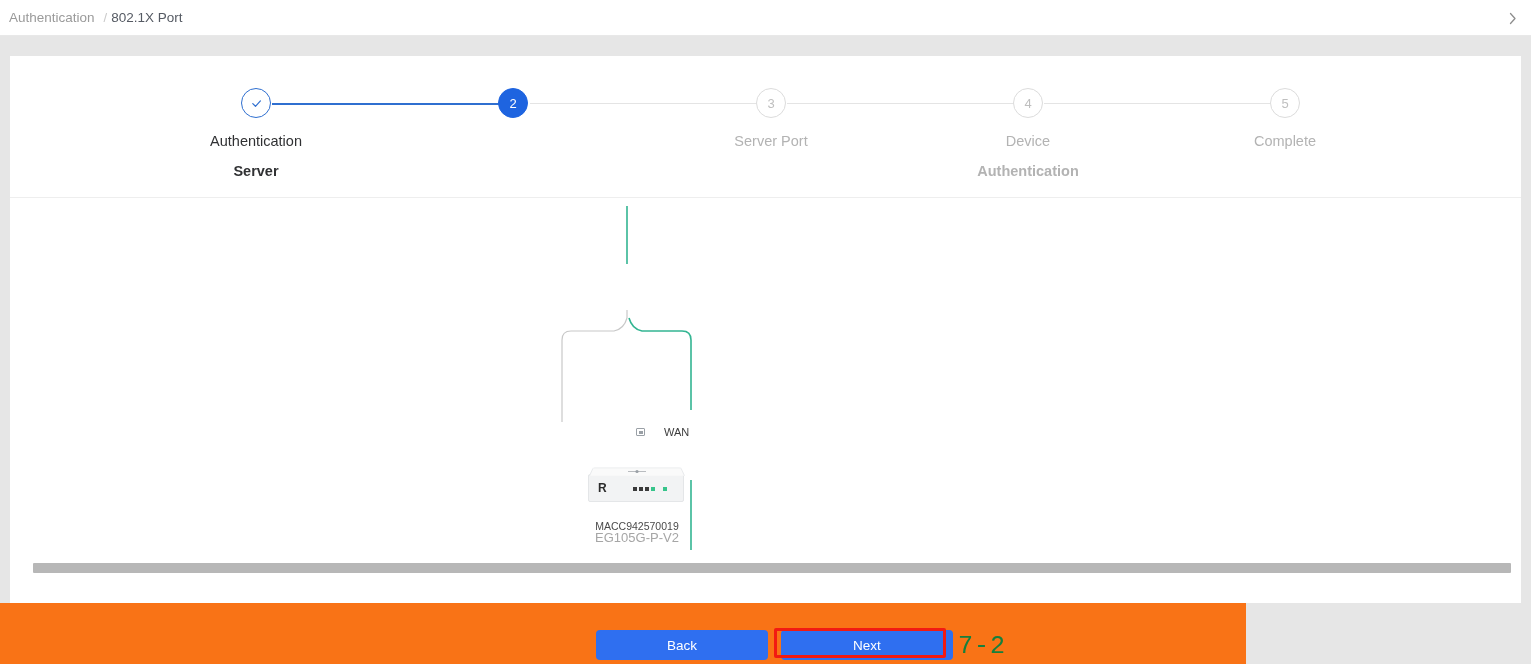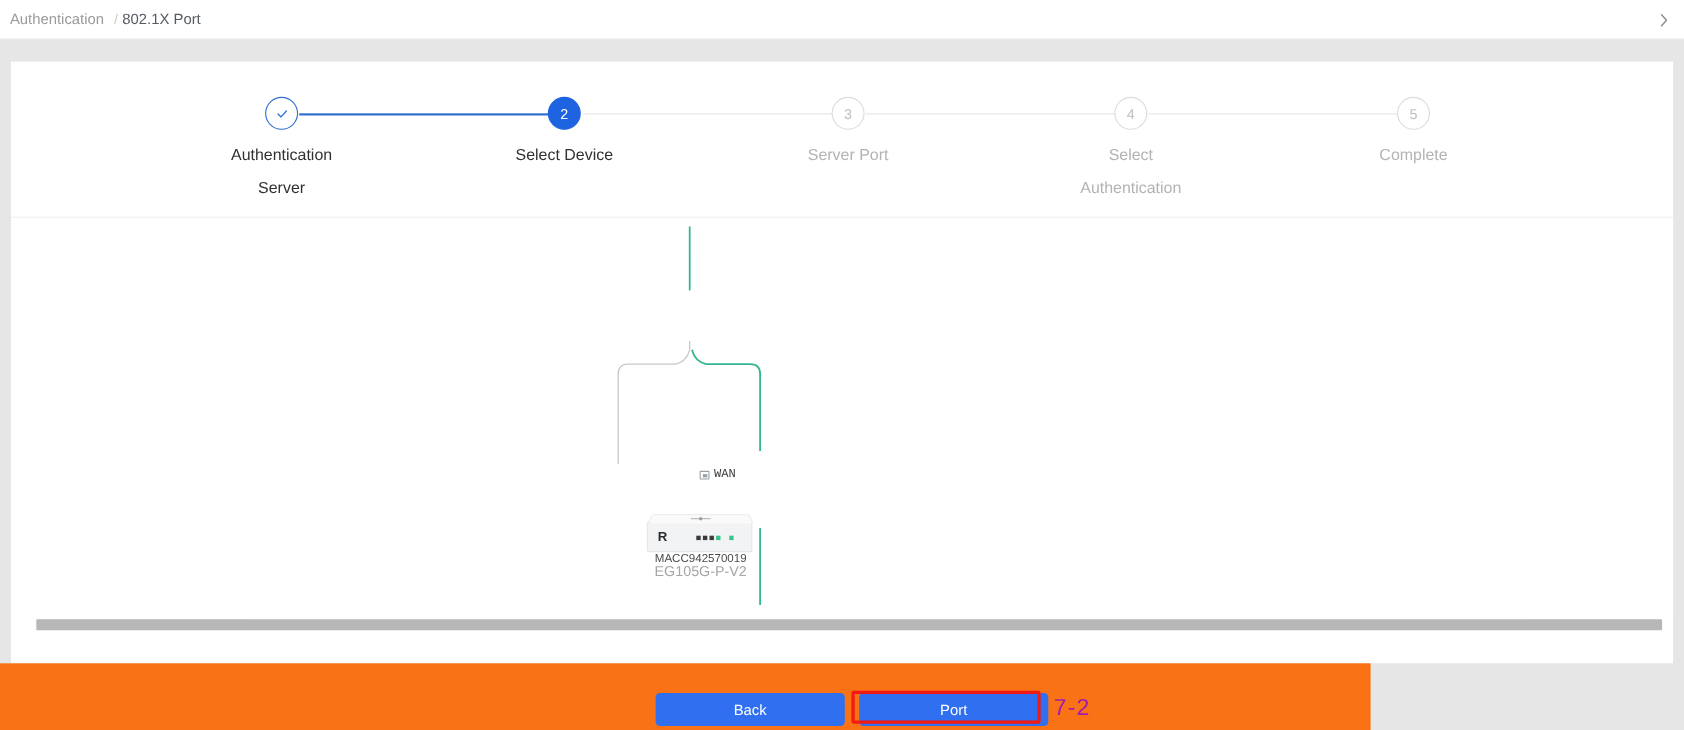--- a/index.html
+++ b/index.html
@@ -59,41 +59,41 @@
   }
   .step-circle.done { border: 1px solid #2f6fd0; color: #2f6fd0; }
   .step-circle.active { background: #1e64e0; color: #ffffff; border: 1px solid #1e64e0; font-weight: 400; }
   .step-circle.todo { border: 1px solid #dcdcdc; color: #bfbfbf; }
   .check-mark { display:block; width: 13px; height: 13px; }
   .step-label {
     margin-top: 8px; font-size: 14.5px; line-height: 30px;
     color: #b3b3b3;
   }
   .step-label.strong { color: #303133; }
-  .step-label .l2 { display: block; }
+  .step-label .l2 { display: block; font-weight: bold; }
   .step-line {
     position: absolute; top: 47px; height: 1px; z-index: 1;
   }
   .step-line.done { background: #2f6fd0; height: 1.5px; }
   .step-line.todo { background: #e4e4e4; }
 
   
   .topo {
     position: relative;
     width: 100%; height: 365px;
     overflow: hidden;
     background: #ffffff;
   }
   .topo-svg { position: absolute; left: 0; top: 0; }
 
   .port-label {
     position: absolute;
     font-size: 11px; color: #3d3d3d;
     white-space: nowrap;
-    display: flex; align-items: center; gap: 4px; font-family: Liberation Mono, monospace;
+    display: flex; align-items: center; gap: 19px;
   }
   .port-ico {
     width: 9px; height: 8px;
     border: 1px solid #9aa0a6;
     border-radius: 1px;
     position: relative;
     flex: 0 0 auto;
   }
   .port-ico::before {
     content: ""; position: absolute;
@@ -125,29 +125,29 @@
   .router-R {
     position: absolute; left: 9px; top: 6px;
     font-size: 12px; font-weight: bold; color: #2c2c2c;
   }
   .leds { position: absolute; left: 44px; top: 12px; display: flex; gap: 2px; align-items: center; }
   .led { width: 4px; height: 4px; background: #3a3a3a; }
   .led.g { background: #36c48a; }
   .led.sp { background: transparent; width: 4px; }
 
   .node-caption {
-    text-align: center; margin-top: 0;
+    text-align: center; margin-top: 18px;
     font-size: 10.5px; color: #4a4a4a; line-height: 12px;
   }
   .node-caption .sub { color: #a6a6a6; font-size: 13px; }
   .ann-text {
     position: absolute;
-    color: #a21caf;
-    font-family: Liberation Sans, sans-serif;
-    font-size: 21px;
+    color: #15803d;
+    font-family: Liberation Mono, monospace;
+    font-size: 25px;
     z-index: 9;
     letter-spacing: 1px;
   }
 
   
   .hscroll-track {
     position: absolute; left: 0; bottom: 24px;
     width: 1511px; height: 20px;
   }
   .hscroll-thumb {
@@ -216,38 +216,34 @@
         </svg>
       </div>
       <div class="step-label strong">
         <span>Authentication</span>
         <span class="l2">Server</span>
       </div>
     </div>
 
     <div class="step" style="left:503px;">
       <div class="step-circle active">2</div>
-      <div class="step-label strong">
-        <span>Select Device</span>
-        <span class="l2"></span>
-      </div>
     </div>
 
     <div class="step" style="left:761px;">
       <div class="step-circle todo">3</div>
       <div class="step-label">
         <span>Server Port</span>
         <span class="l2"></span>
       </div>
     </div>
 
     <div class="step" style="left:1018px;">
       <div class="step-circle todo">4</div>
       <div class="step-label">
-        <span>Select</span>
+        <span>Device</span>
         <span class="l2">Authentication</span>
       </div>
     </div>
 
     <div class="step" style="left:1275px;">
       <div class="step-circle todo">5</div>
       <div class="step-label">
         <span>Complete</span>
         <span class="l2"></span>
       </div>
@@ -299,16 +295,16 @@
 
   </div>
 
   <div class="hscroll-track">
     <div class="hscroll-thumb"></div>
   </div>
 </div>
 
 <div class="footer">
   <button class="btn btn-back">Back</button>
-  <button class="btn btn-next">Port</button>
+  <button class="btn btn-next">Next</button>
 </div>
 <div class="next-ann"></div>
 <div class="ann-text" style="left:958px; top:632px;">7-2</div>
 
 </body></html>

